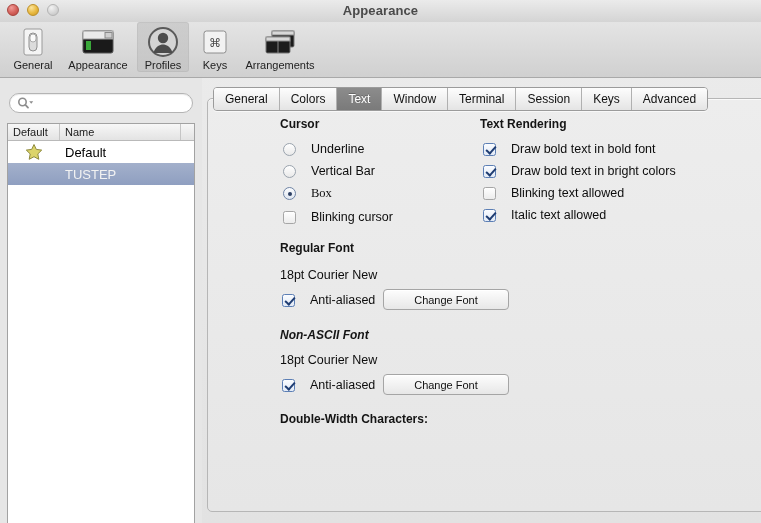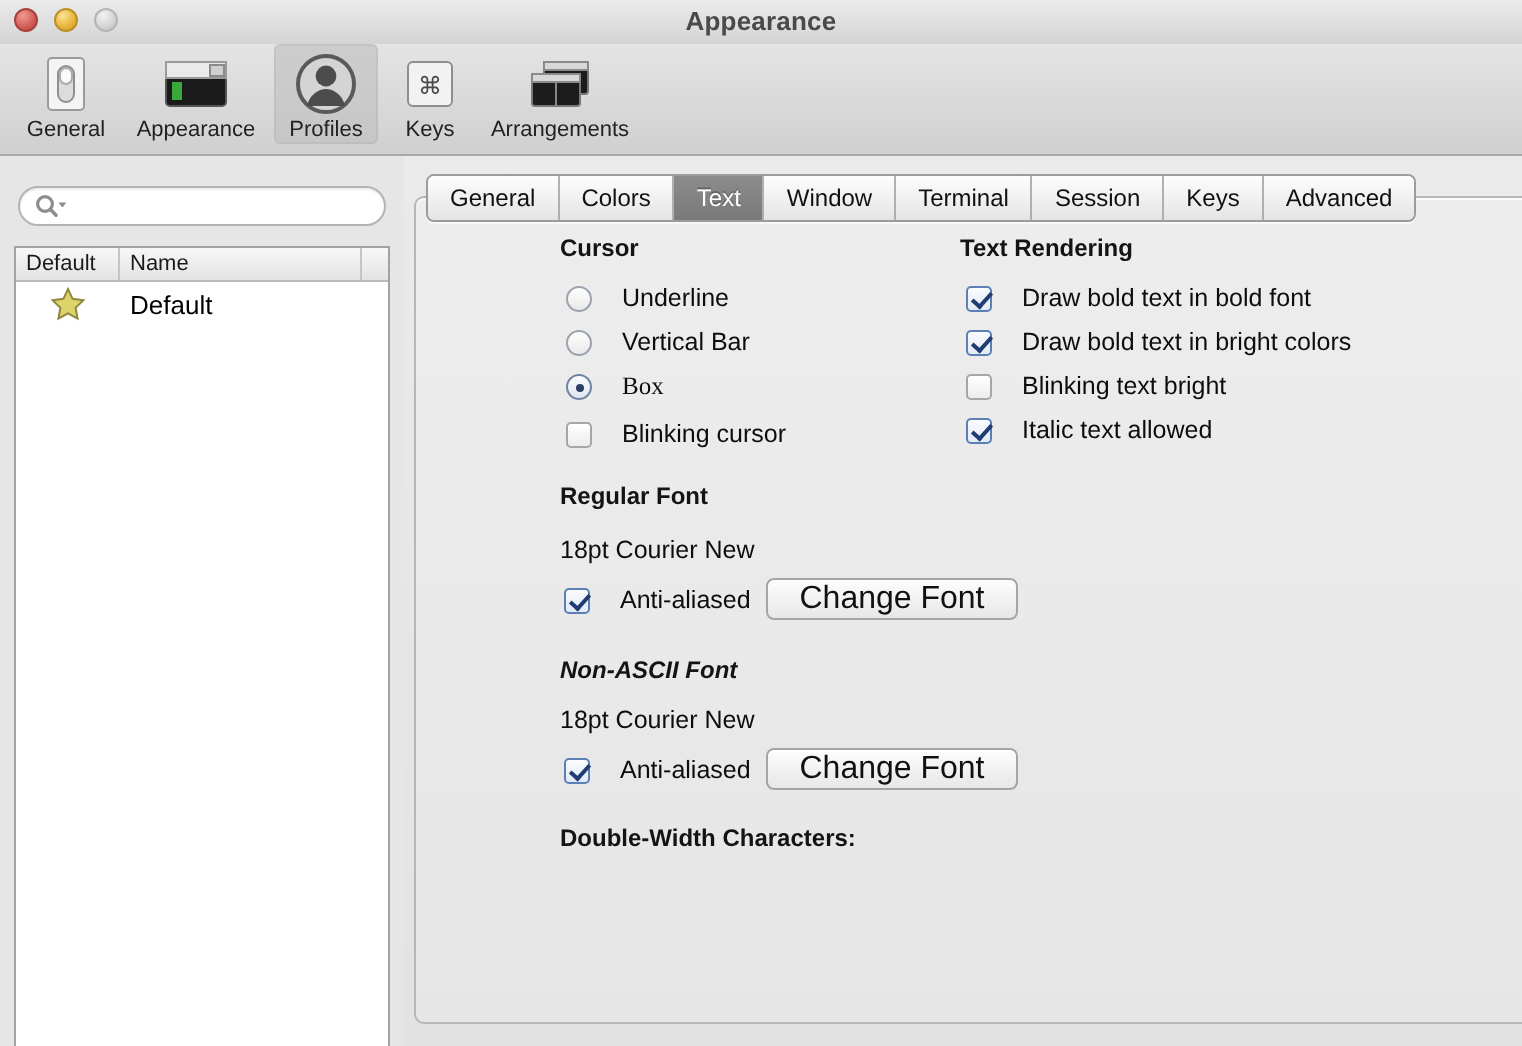--- a/index.html
+++ b/index.html
@@ -221,21 +221,21 @@
     border-width: 0 2px 2px 0;
     transform: rotate(42deg);
   }
   
   .push-btn {
     position: absolute;
     height: 21px; box-sizing: border-box;
     background: linear-gradient(#fdfdfd, #e7e7e7);
     border: 1px solid #a5a5a5;
     border-radius: 4px;
-    font-size: 16px; color: #111;
+    font-size: 11px; color: #111;
     display: flex; align-items: center; justify-content: center;
     cursor: default;
     box-shadow: 0 1px 0 rgba(255,255,255,0.8) inset;
   }
 </style>
 </head>
 <body>
 
 <div class="window">
 
@@ -330,20 +330,24 @@
 
       <div class="list-row">
         <div class="star-cell">
           <svg width="18" height="18" viewBox="0 0 18 18">
             <polygon points="9,1.5 11.3,6.4 16.7,7.1 12.8,10.9 13.8,16.3 9,13.7 4.2,16.3 5.2,10.9 1.3,7.1 6.7,6.4" fill="#dcd46a" stroke="#8e8a3e" stroke-width="1"></polygon>
           </svg>
         </div>
         <div class="name-cell">Default</div>
       </div>
 
+      <div class="list-row selected">
+        <div class="star-cell"></div>
+        <div class="name-cell">TUSTEP</div>
+      </div>
     </div>
 
   </div>
 
   <div class="right-pane">
 
     <div class="tab-panel">
       <div class="content">
 
         <div class="group-title" style="left:72px; top:18px;">Cursor</div>
@@ -370,21 +374,21 @@
         <div class="ctl-row" style="left:275px; top:65px;">
           <span class="cb on"></span>
           <span class="lbl">Draw bold text in bright colors</span>
         </div>
         <div class="ctl-row" style="left:275px; top:43px;">
           <span class="cb on"></span>
           <span class="lbl">Draw bold text in bold font</span>
         </div>
         <div class="ctl-row" style="left:275px; top:87px;">
           <span class="cb"></span>
-          <span class="lbl">Blinking text bright</span>
+          <span class="lbl">Blinking text allowed</span>
         </div>
         <div class="ctl-row" style="left:275px; top:109px;">
           <span class="cb on"></span>
           <span class="lbl">Italic text allowed</span>
         </div>
 
         <div class="group-title" style="left:72px; top:142px;">Regular Font</div>
         <div class="static-text" style="left:72px; top:169px;">18pt Courier New</div>
         <div class="ctl-row" style="left:74px; top:194px;">
           <span class="cb on"></span>

